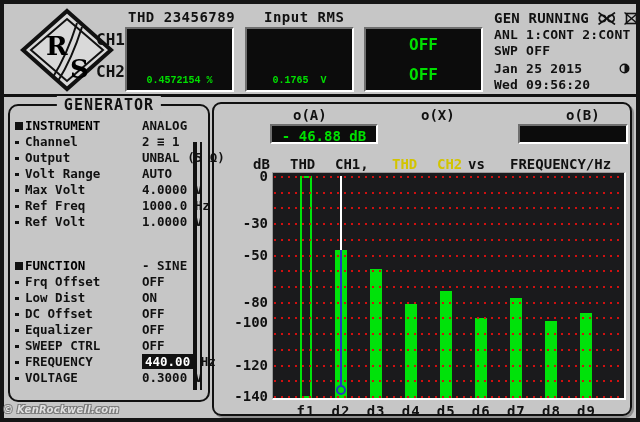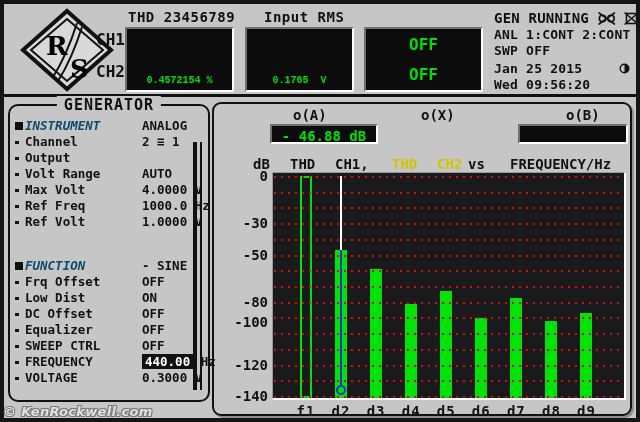--- a/index.html
+++ b/index.html
@@ -32,21 +32,21 @@
   }
   .gen-title{
     position:absolute;top:-10px;left:50%;transform:translateX(-50%);
     background:#c6c6c6;padding:0 7px;font-size:15px;letter-spacing:1px;white-space:pre;
   }
   .gen-row{position:absolute;left:0;width:100%;height:16px;font-size:12.5px;line-height:16px;white-space:pre;}
   .gen-row .bullet{position:absolute;left:5px;top:4px;}
   .bullet.square{width:8px;height:8px;background:#111;}
   .bullet.dash{width:4px;height:3px;background:#111;top:7px;}
   .gname{position:absolute;left:15px;}
-  .gname.blue{color:#0c4a6e;font-style:italic;}
+  .gname.blue{color:#000000;}
   .gval{position:absolute;left:88px;padding-left:44px;}
   .gval .hl{background:#111;color:#fff;padding:0 3px;}
   .scroll-stripe1{position:absolute;left:183px;top:36px;width:4px;height:248px;background:#111;}
   .scroll-stripe2{position:absolute;left:190px;top:36px;width:2px;height:248px;background:#111;}
   
   .chart-panel{
     position:absolute;left:212px;top:102px;width:420px;height:314px;
     border:2px solid #111;border-radius:9px;box-shadow:2px 2px 0 #8f8f8f;
   }
   .o-label{position:absolute;top:3px;font-size:14px;white-space:pre;}
@@ -67,21 +67,21 @@
     background-image:repeating-linear-gradient(to right,#d01010 0 2px,transparent 2px 7px);}
   .bar{position:absolute;background:#00e20a;z-index:1;}
   .bar.outline{background:transparent;border:2px solid #00e20a;}
   .cursor-white{position:absolute;width:2px;background:#fff;z-index:3;}
   .cursor-blue{position:absolute;width:2px;background:#2734c2;z-index:3;}
   .cursor-circle{position:absolute;width:10px;height:10px;border:2px solid #2734c2;border-radius:50%;z-index:3;}
   .x-lab{position:absolute;top:299px;width:34px;text-align:center;font-size:14px;letter-spacing:1px;}
   .y-lab{position:absolute;width:54px;text-align:right;font-size:14px;white-space:pre;}
   
   .watermark{
-    position:absolute;left:3px;top:404px;z-index:70;font-size:13px;font-style:italic;
+    position:absolute;left:3px;top:404px;z-index:70;font-size:10px;font-style:italic;
     font-family:"DejaVu Sans",sans-serif;font-weight:bold;color:rgba(235,235,235,0.9);
     text-shadow:-1px -1px 0 #7a7a7a,1px -1px 0 #7a7a7a,-1px 1px 0 #7a7a7a,1px 1px 0 #7a7a7a;
     letter-spacing:0.3px;white-space:pre;
   }
 </style>
 </head>
 <body>
 
 <div id="screen">
 
@@ -136,21 +136,21 @@
   </svg>
   <div class="status-line" style="top:77px;">Wed 09:56:20</div>
 
   <div class="divider"></div>
 
   <div class="gen-panel">
     <div class="gen-title">GENERATOR</div>
     <div id="gen-items">
         <div class="gen-row" style="top: 12px;"><span class="bullet square"></span><span class="gname blue">INSTRUMENT</span><span class="gval">ANALOG</span></div>
         <div class="gen-row" style="top: 28px;"><span class="bullet dash"></span><span class="gname">Channel</span><span class="gval">2 ≡ 1</span></div>
-        <div class="gen-row" style="top: 44px;"><span class="bullet dash"></span><span class="gname">Output</span></div>
+        <div class="gen-row" style="top: 44px;"><span class="bullet dash"></span><span class="gname">Output</span><span class="gval">UNBAL (5 Ω)</span></div>
         <div class="gen-row" style="top: 60px;"><span class="bullet dash"></span><span class="gname">Volt Range</span><span class="gval">AUTO</span></div>
         <div class="gen-row" style="top: 76px;"><span class="bullet dash"></span><span class="gname">Max Volt</span><span class="gval">4.0000 V</span></div>
         <div class="gen-row" style="top: 92px;"><span class="bullet dash"></span><span class="gname">Ref Freq</span><span class="gval">1000.0 Hz</span></div>
         <div class="gen-row" style="top: 108px;"><span class="bullet dash"></span><span class="gname">Ref Volt</span><span class="gval">1.0000 V</span></div>
         <div class="gen-row" style="top: 152px;"><span class="bullet square"></span><span class="gname blue">FUNCTION</span><span class="gval">- SINE</span></div>
         <div class="gen-row" style="top: 168px;"><span class="bullet dash"></span><span class="gname">Frq Offset</span><span class="gval">OFF</span></div>
         <div class="gen-row" style="top: 184px;"><span class="bullet dash"></span><span class="gname">Low Dist</span><span class="gval">ON</span></div>
         <div class="gen-row" style="top: 200px;"><span class="bullet dash"></span><span class="gname">DC Offset</span><span class="gval">OFF</span></div>
         <div class="gen-row" style="top: 216px;"><span class="bullet dash"></span><span class="gname">Equalizer</span><span class="gval">OFF</span></div>
         <div class="gen-row" style="top: 232px;"><span class="bullet dash"></span><span class="gname">SWEEP CTRL</span><span class="gval">OFF</span></div>

